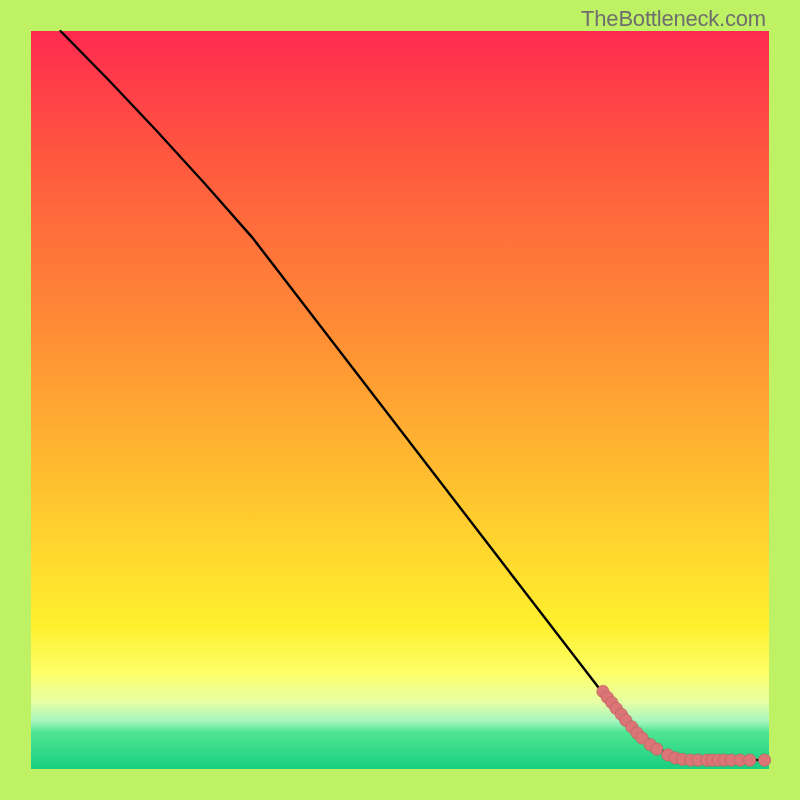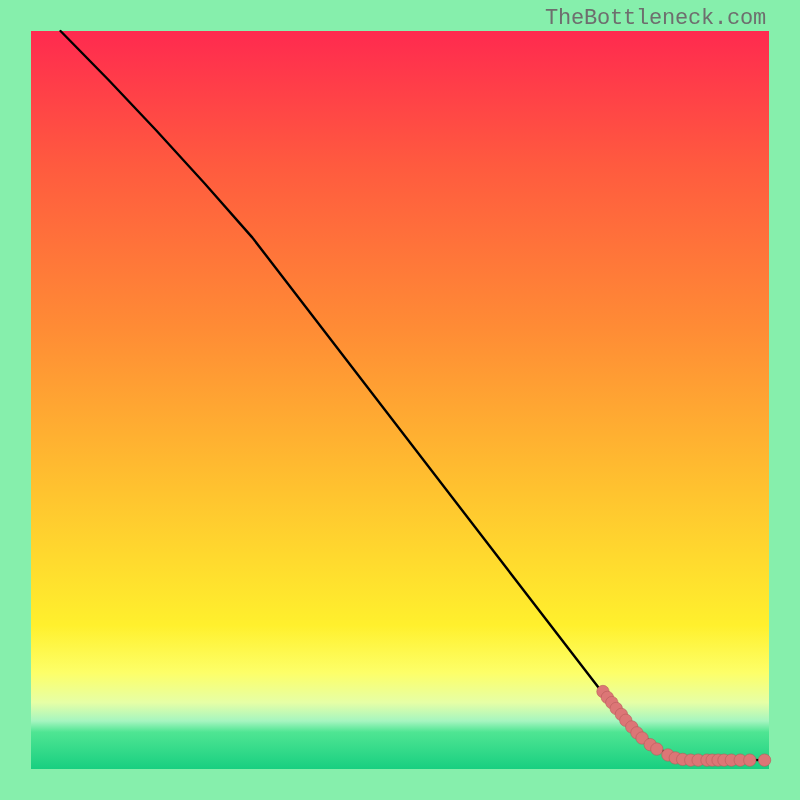--- a/index.html
+++ b/index.html
@@ -7,22 +7,21 @@
     width: 800px;
     height: 800px;
     background: #000;
     position: relative;
     font-family: Arial, Helvetica, sans-serif;
     overflow: hidden;
   }
   .frame {
     position: absolute;
     inset: 0;
-    background: #86efac;
-    font-family: Liberation Mono, monospace;
+    background: #bef264;
   }
   .plot-area {
     position: absolute;
     left: 31px;
     top: 31px;
     width: 738px;
     height: 738px;
     background: linear-gradient(to bottom,
        var(--c0) 0%,
        var(--c1) 18%,

